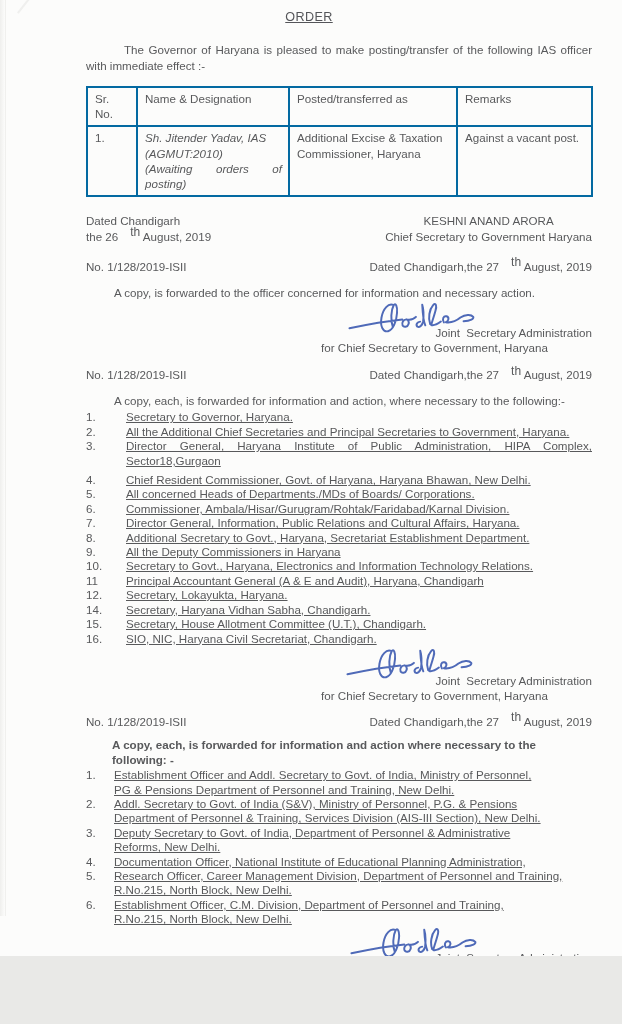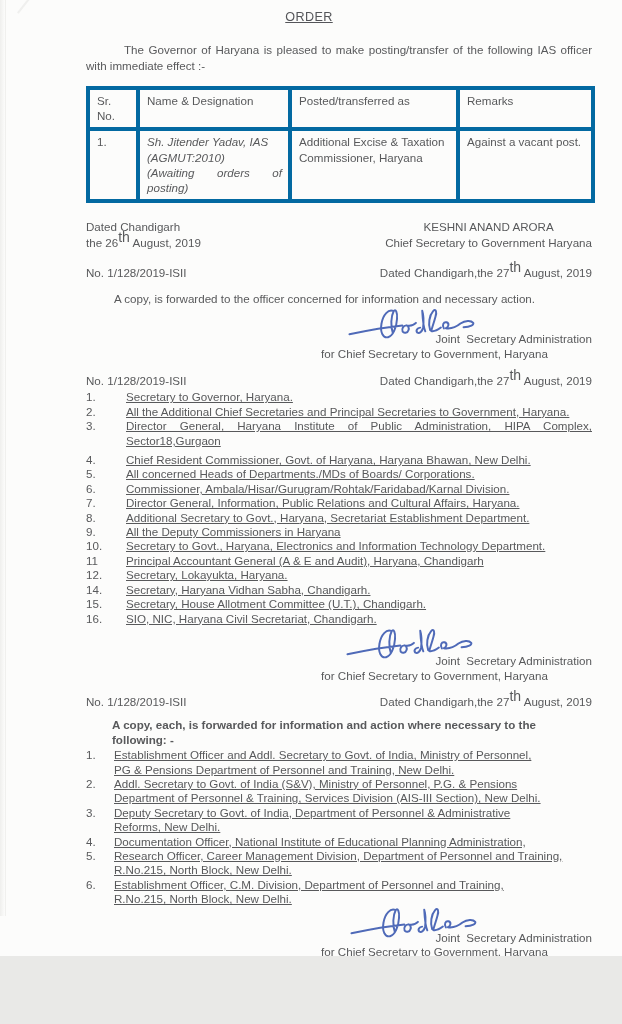--- a/index.html
+++ b/index.html
@@ -16,35 +16,35 @@
   .scan-edge-bottom{position:absolute;left:0;top:984px;width:18px;height:1px;
     background:#dcdcda;transform:rotate(-14deg);}
   .content{position:absolute;left:86px;right:30px;top:10px;}
 
   .title{margin-left:-60px;text-align:center;font-size:12.6px;letter-spacing:.4px;
     text-decoration:underline;color:#545559;}
   .intro{margin-top:17px;text-align:justify;text-indent:38px;line-height:15.5px;}
 
   table.order-table{border-collapse:collapse;margin-top:13px;width:505px;table-layout:fixed;}
   table.order-table td,table.order-table th{
-    border:4px solid #0369a1;vertical-align:top;padding:3px 6px 4px 7px;
+    border:2px solid #0369a1;vertical-align:top;padding:3px 6px 4px 7px;
     font-weight:normal;text-align:left;font-size:11.6px;line-height:15.2px;color:#58595b;}
   .col-sr{width:50px;}.col-name{width:152px;}.col-posted{width:168px;}.col-remarks{width:135px;}
   th.posted-h{text-align:center;}
   .cell-just{text-align:justify;}
   .name-line{display:block;font-style:italic;}
   .name-line.just{text-align:justify;}
 
   .dated-row{display:flex;justify-content:space-between;margin-top:16px;}
   .dated-left div{line-height:15.5px;}
   .officer-block{text-align:center;line-height:15.5px;}
 
   .ref-row{display:flex;justify-content:space-between;}
   .ref-row .ref-date{text-align:right;}
-  sup.th{font-size:14px;vertical-align:super;line-height:0;}
+  sup.th{font-size:12px;vertical-align:super;line-height:0;margin-left:12px;}
 
   .copy-line{padding-left:28px;}
   .copy-line.sec3{padding-left:26px;font-weight:bold;}
 
   .sign-block{width:315px;margin-left:auto;text-align:center;position:relative;line-height:14.6px;}
   .sign-block .l1{white-space:pre-wrap;text-align:right;}
   .sig{position:absolute;width:138px;height:44px;transform:rotate(-3deg);}
   .sig path{fill:none;stroke:var(--sig-color,#4f6ab8);stroke-width:2;stroke-linecap:round;stroke-linejoin:round;}
 
   .dist-list{margin-top:2px;}
@@ -121,20 +121,21 @@
       </svg>
       <div class="l1">Joint  Secretary Administration</div>
       <div>for Chief Secretary to Government, Haryana</div>
     </div>
 
     <div class="ref-row" style="margin-top:12px;">
       <div>No. 1/128/2019-ISII</div>
       <div class="ref-date"><span>Dated Chandigarh,the  27</span><sup class="th">th</sup><span>  August, 2019</span></div>
     </div>
 
+    <p class="copy-line" style="margin:11px 0 0 0;">A copy, each, is forwarded for information and action, where necessary to the following:-</p>
 
     <div class="dist-list">
       <div class="li">
           <span class="no">1.</span>
           <span class="txt">Secretary to Governor, Haryana.</span>
         </div>
       <div class="li">
           <span class="no">2.</span>
           <span class="txt">All the Additional Chief Secretaries and Principal Secretaries to Government, Haryana.</span>
         </div>
@@ -161,21 +162,21 @@
       <div class="li">
           <span class="no">8.</span>
           <span class="txt">Additional Secretary to Govt., Haryana, Secretariat Establishment Department.</span>
         </div>
       <div class="li">
           <span class="no">9.</span>
           <span class="txt">All the Deputy Commissioners in Haryana</span>
         </div>
       <div class="li">
           <span class="no">10.</span>
-          <span class="txt">Secretary to Govt., Haryana, Electronics and Information Technology Department.</span>
+          <span class="txt">Secretary to Govt., Haryana, Electronics and Information Technology Relations.</span>
         </div>
       <div class="li">
           <span class="no">11</span>
           <span class="txt">Principal Accountant General (A &amp; E and Audit), Haryana, Chandigarh</span>
         </div>
       <div class="li">
           <span class="no">12.</span>
           <span class="txt">Secretary, Lokayukta, Haryana.</span>
         </div>
       <div class="li">

